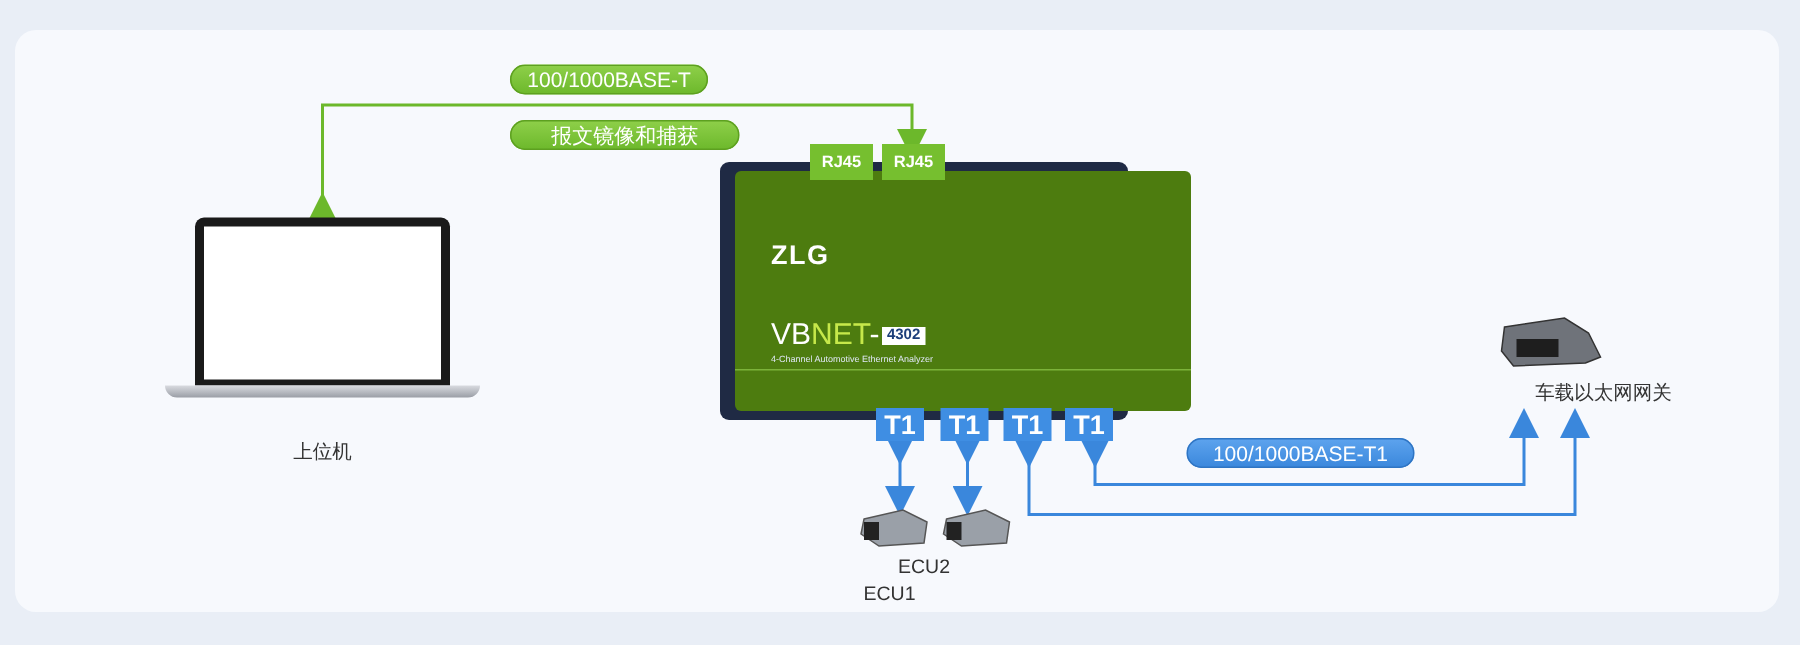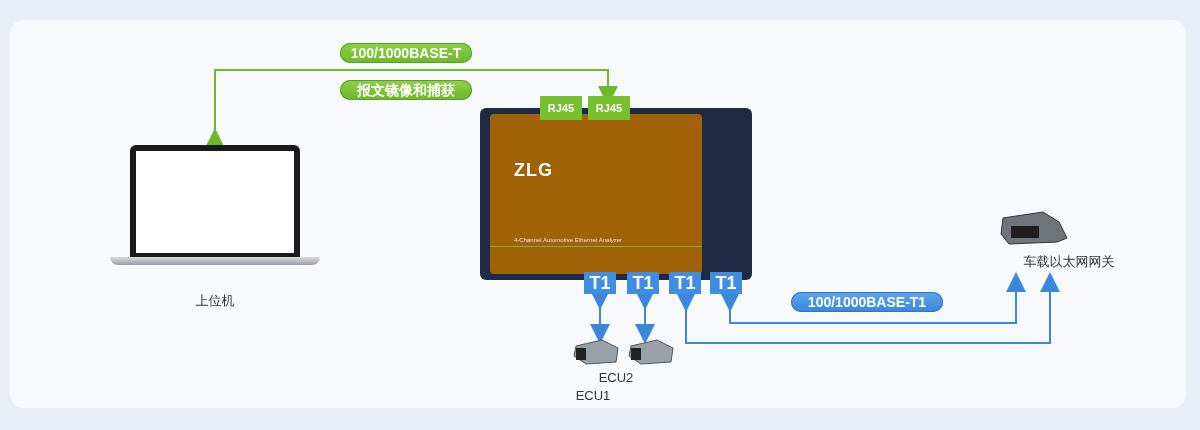--- a/index.html
+++ b/index.html
@@ -1,27 +1,27 @@
 <!DOCTYPE html>
 <html><head>
 <meta charset="utf-8">
 <style>
   html,body{margin:0;padding:0;}
   body{width:1200px;height:430px;background:#e9eef6;font-family:"Liberation Sans","DejaVu Sans",sans-serif;position:relative;overflow:hidden;}
   .card{position:absolute;left:10px;top:20px;width:1176px;height:388px;background:#f7f9fd;border-radius:14px;}
   svg.wire{position:absolute;left:0;top:0;}
-  .pill{position:absolute;height:20px;border-radius:10px;color:#fff;font-weight:bold;font-size:14px;line-height:20px;text-align:center;}
+  .pill{position:absolute;height:20px;border-radius:10px;color:#fff;font-weight:normal;font-size:14px;line-height:20px;text-align:center;}
   .pill.green{background:linear-gradient(#8fd04a,#6cb82b);box-shadow:inset 0 0 0 1px #5da020;}
   .pill.blue{background:linear-gradient(#5ea4ee,#3a87dc);box-shadow:inset 0 0 0 1px #2f75c3;}
   .tag{position:absolute;color:#fff;font-weight:bold;text-align:center;}
   .rj{background:#76bf2f;width:42px;height:24px;font-size:11px;line-height:24px;}
   .t1{background:#3f8ee3;width:32px;height:22px;font-size:18px;line-height:22px;}
   .label{position:absolute;font-size:13px;color:#333;text-align:center;}
   .device{position:absolute;left:480px;top:108px;width:272px;height:172px;background:#1f2a44;border-radius:6px;}
-  .panel{position:absolute;left:10px;top:6px;width:212px;height:160px;background:#a16207;border-radius:4px;text-align:right;}
+  .panel{position:absolute;left:10px;top:6px;width:304px;height:160px;background:#4d7c0f;border-radius:4px;text-align:right;}
   .dev-logo{position:absolute;left:24px;top:46px;color:#fff;font-weight:bold;font-size:18px;letter-spacing:1px;}
   .dev-model{position:absolute;left:24px;top:98px;color:#fff;font-size:20px;}
   .dev-model .hl{color:#c6e84a;}
   .dev-num{display:inline-block;background:#fff;color:#1d3f7a;font-size:10px;font-weight:bold;padding:0 3px;margin-left:2px;vertical-align:middle;line-height:12px;}
   .dev-sub{position:absolute;left:24px;top:123px;color:#dfe7f5;font-size:6px;}
   .dev-line{position:absolute;left:0;right:0;top:132px;height:1px;background:#7cb33a;}
   .laptop{position:absolute;left:110px;top:145px;width:210px;height:125px;}
   .screen{position:absolute;left:20px;top:0;width:170px;height:112px;background:#1a1a1a;border-radius:6px 6px 0 0;}
   .screen-in{position:absolute;left:6px;top:6px;right:6px;bottom:4px;background:#fff;}
   .base{position:absolute;left:0;top:112px;width:210px;height:8px;background:linear-gradient(#d9dbe0,#9a9ea6);border-radius:0 0 10px 10px;}
@@ -42,34 +42,35 @@
       </marker>
   </defs>
   <path d="M215,138 L215,70 L608,70 L608,96" stroke="#6cb82b" stroke-width="2" fill="none" marker-start="url(#ga)" marker-end="url(#ga)"></path>
   <path d="M600,300 L600,334" stroke="#3a87dc" stroke-width="2" fill="none" marker-start="url(#ba)" marker-end="url(#ba)"></path>
   <path d="M645,300 L645,334" stroke="#3a87dc" stroke-width="2" fill="none" marker-start="url(#ba)" marker-end="url(#ba)"></path>
   <path d="M730,302 L730,323 L1016,323 L1016,282" stroke="#3a87dc" stroke-width="2" fill="none" marker-start="url(#ba)" marker-end="url(#ba)"></path>
   <path d="M686,302 L686,343 L1050,343 L1050,282" stroke="#3a87dc" stroke-width="2" fill="none" marker-start="url(#ba)" marker-end="url(#ba)"></path>
 </svg>
 
 <div class="pill green" style="left:340px;top:43px;width:132px;">100/1000BASE-T</div>
-<div class="pill green" style="left:340px;top:80px;width:132px;">报文镜像和捕获</div>
+<div class="pill green" style="left:340px;top:80px;width:153px;">报文镜像和捕获</div>
 <div class="pill blue" style="left:791px;top:292px;width:152px;">100/1000BASE-T1</div>
 
 <div class="laptop">
   <div class="screen">
       <div class="screen-in"></div>
     </div>
   <div class="base"></div>
 </div>
 <div class="label" style="left:160px;top:292px;width:110px;text-align:center;">上位机</div>
 
 <div class="device">
   <div class="panel">
     <div class="dev-logo">ZLG</div>
+    <div class="dev-model"><span>VB</span><span class="hl">NET</span><span>-</span><span class="dev-num">4302</span></div>
     <div class="dev-sub">4-Channel Automotive Ethernet Analyzer</div>
     <div class="dev-line"></div>
   </div>
 </div>
 
 <div class="tag rj" style="left:540px;top:96px;">RJ45</div>
 <div class="tag rj" style="left:588px;top:96px;">RJ45</div>
 
 <div class="tag t1" style="left:584px;top:272px;">T1</div>
 <div class="tag t1" style="left:627px;top:272px;">T1</div>

